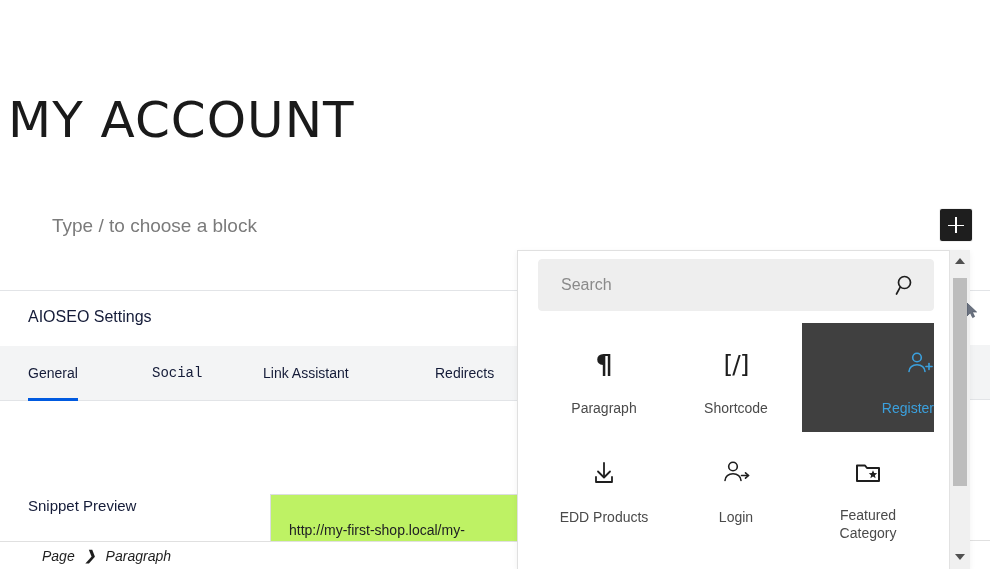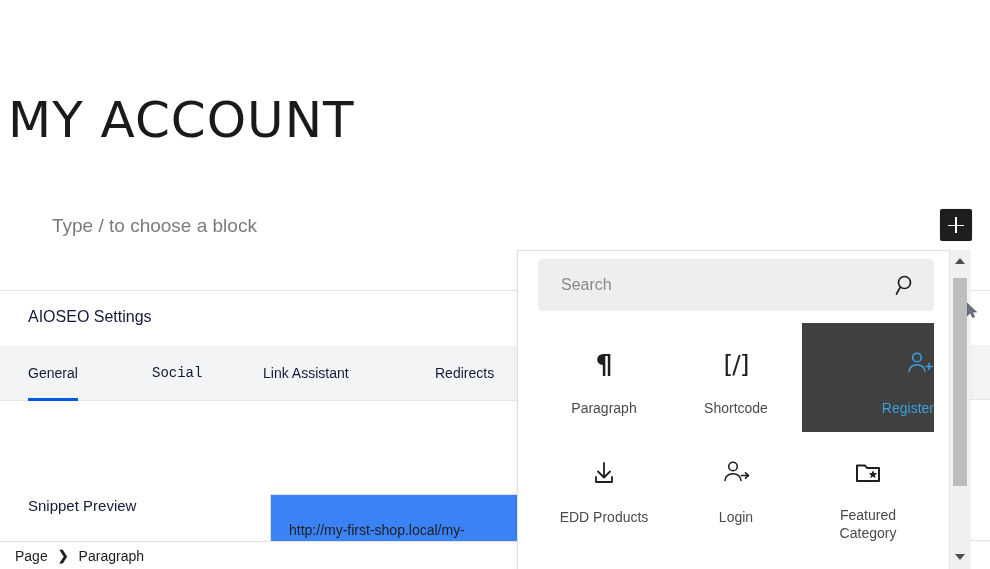--- a/index.html
+++ b/index.html
@@ -136,21 +136,21 @@
     font-size: 15px;
     color: #141b38;
     white-space: nowrap;
   }
   #snippet-box {
     position: absolute;
     left: 270px;
     top: 93px;
     width: 260px;
     height: 70px;
-    background: #3b82f6;
+    background: #bef264;
     border: 1px solid #dcdde1;
     box-sizing: border-box;
     overflow: hidden;
   }
   #snippet-url {
     position: absolute;
     left: 18px;
     top: 27px;
     font-size: 14px;
     color: #202124;
@@ -163,21 +163,22 @@
     position: absolute;
     left: 0;
     top: 541px;
     width: 517px;
     height: 28px;
     background: #ffffff;
     border-top: 1px solid #e0e0e0;
     box-sizing: border-box;
     display: flex;
     align-items: center;
-    padding-left: 15px;
+    padding-left: 42px;
+    font-style: italic;
   }
   .crumb {
     font-size: 14px;
     color: #1e1e1e;
     white-space: nowrap;
   }
   .crumb-sep {
     margin: 0 10px;
     font-size: 13px;
     color: #1e1e1e;

